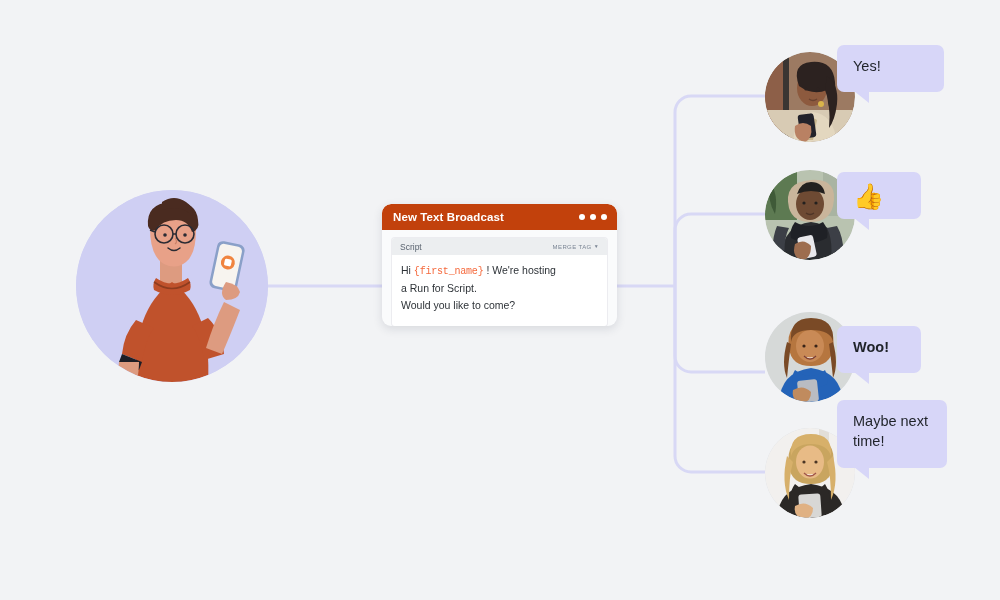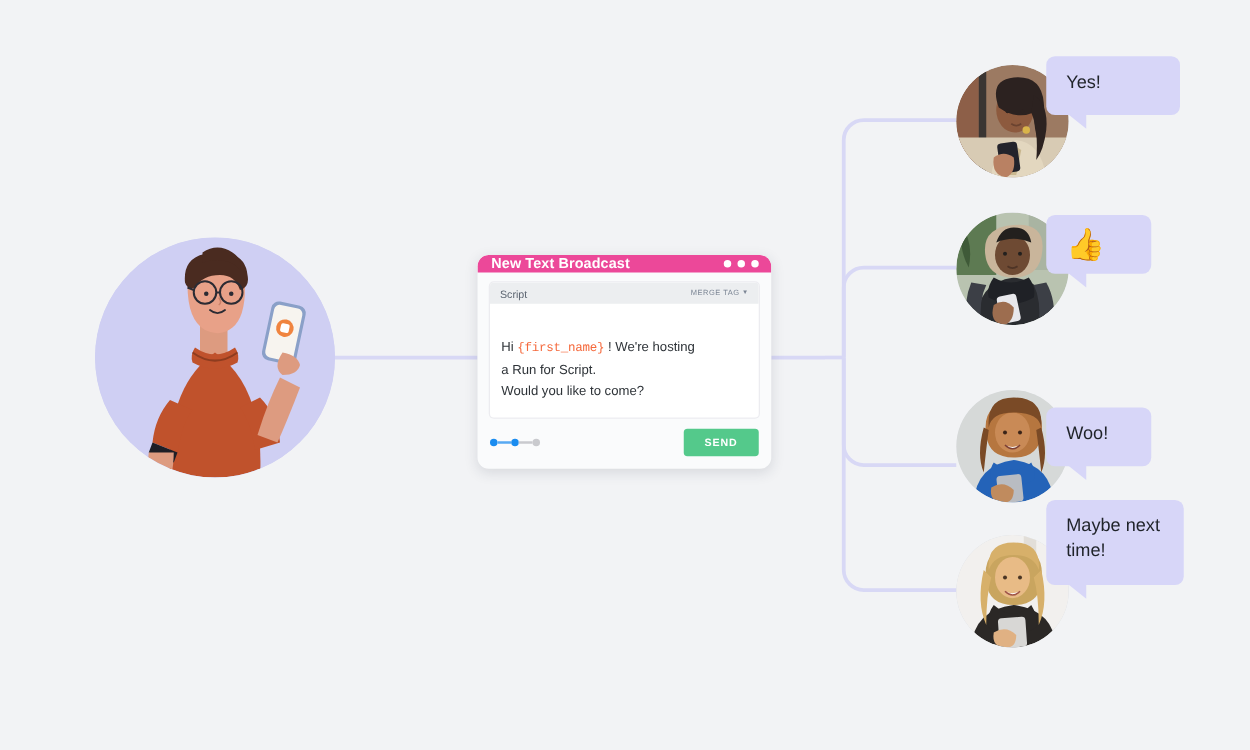--- a/index.html
+++ b/index.html
@@ -44,22 +44,22 @@
   .broadcast-card {
     position: absolute;
     left: 382px; top: 204px;
     width: 235px;
     border-radius: 9px;
     background: #fafbfc;
     box-shadow: 0 3px 10px rgba(40,50,70,0.13);
     overflow: hidden;
   }
   .card-header {
-    height: 14px;
-    background: #ec4899;
+    height: 26px;
+    background: #c2410c;
     border-radius: 9px 9px 0 0;
     display: flex;
     align-items: center;
     justify-content: space-between;
     padding: 0 10px 0 11px;
     box-sizing: border-box;
   }
   .card-title {
     color: #ffffff;
     font-size: 11.5px;
@@ -102,21 +102,20 @@
     display: flex;
     align-items: center;
     gap: 2px;
   }
   .caret-glyph { font-size: 5px; line-height: 1; }
   .script-text {
     padding: 7px 9px 12px 9px;
     font-size: 10.5px;
     line-height: 17px;
     color: #2e3338;
-    margin-top: 20px;
   }
   .merge-token {
     font-family: "Liberation Mono", "DejaVu Sans Mono", monospace;
     color: #f5693c;
     font-size: 10px;
     letter-spacing: -0.2px;
   }
   .card-footer {
     display: flex;
     align-items: center;
@@ -282,30 +281,20 @@
             <span>MERGE TAG</span>
             <span class="caret-glyph">▼</span>
           </span>
         </div>
         <div class="script-text">
           <span>Hi </span><span class="merge-token">{first_name}</span><span> ! We're hosting</span><br>
           <span>a Run for Script.</span><br>
           <span>Would you like to come?</span>
         </div>
       </div>
-    </div>
-    <div class="card-footer">
-      <div class="steps">
-        <span class="step-dot active"></span>
-        <span class="step-line active"></span>
-        <span class="step-dot active"></span>
-        <span class="step-line"></span>
-        <span class="step-dot"></span>
-      </div>
-      <button class="send-button">SEND</button>
     </div>
   </div>
 
   <div class="avatar" style="left:765px; top:52px; width:90px; height:90px;">
     <svg width="90" height="90" viewBox="0 0 90 90">
       <defs>
           <clipPath id="a1">
             <circle cx="45" cy="45" r="45"></circle>
           </clipPath>
         </defs>
@@ -381,21 +370,21 @@
         <path d="M68 30 q6 22 0 36 q-2 -20 -4 -34 z" fill="#7a4a26"></path>
         <circle cx="39" cy="34" r="1.6" fill="#3a2418"></circle>
         <circle cx="51" cy="34" r="1.6" fill="#3a2418"></circle>
         <path d="M39 44 q6 6 12 0 q-6 3 -12 0 z" fill="#ffffff"></path>
         <path d="M39 44 q6 6 12 0" stroke="#7d3f33" stroke-width="1.3" fill="none"></path>
         <rect x="33" y="68" width="20" height="22" rx="3" fill="#b9bcc2" transform="rotate(-6 43 79)"></rect>
         <path d="M28 78 q10 -6 18 2 q0 10 -8 10 q-12 0 -10 -12 z" fill="#c08b5e"></path>
       </g>
     </svg>
   </div>
-  <div class="bubble" style="left:837px; top:326px; width:84px; height:47px;">
+  <div class="bubble" style="left:837px; top:326px; width:84px; height:47px;font-weight:bold;">
     <span>Woo!</span>
   </div>
 
   <div class="avatar" style="left:765px; top:428px; width:90px; height:90px;">
     <svg width="90" height="90" viewBox="0 0 90 90">
       <defs>
           <clipPath id="a4">
             <circle cx="45" cy="45" r="45"></circle>
           </clipPath>
         </defs>

